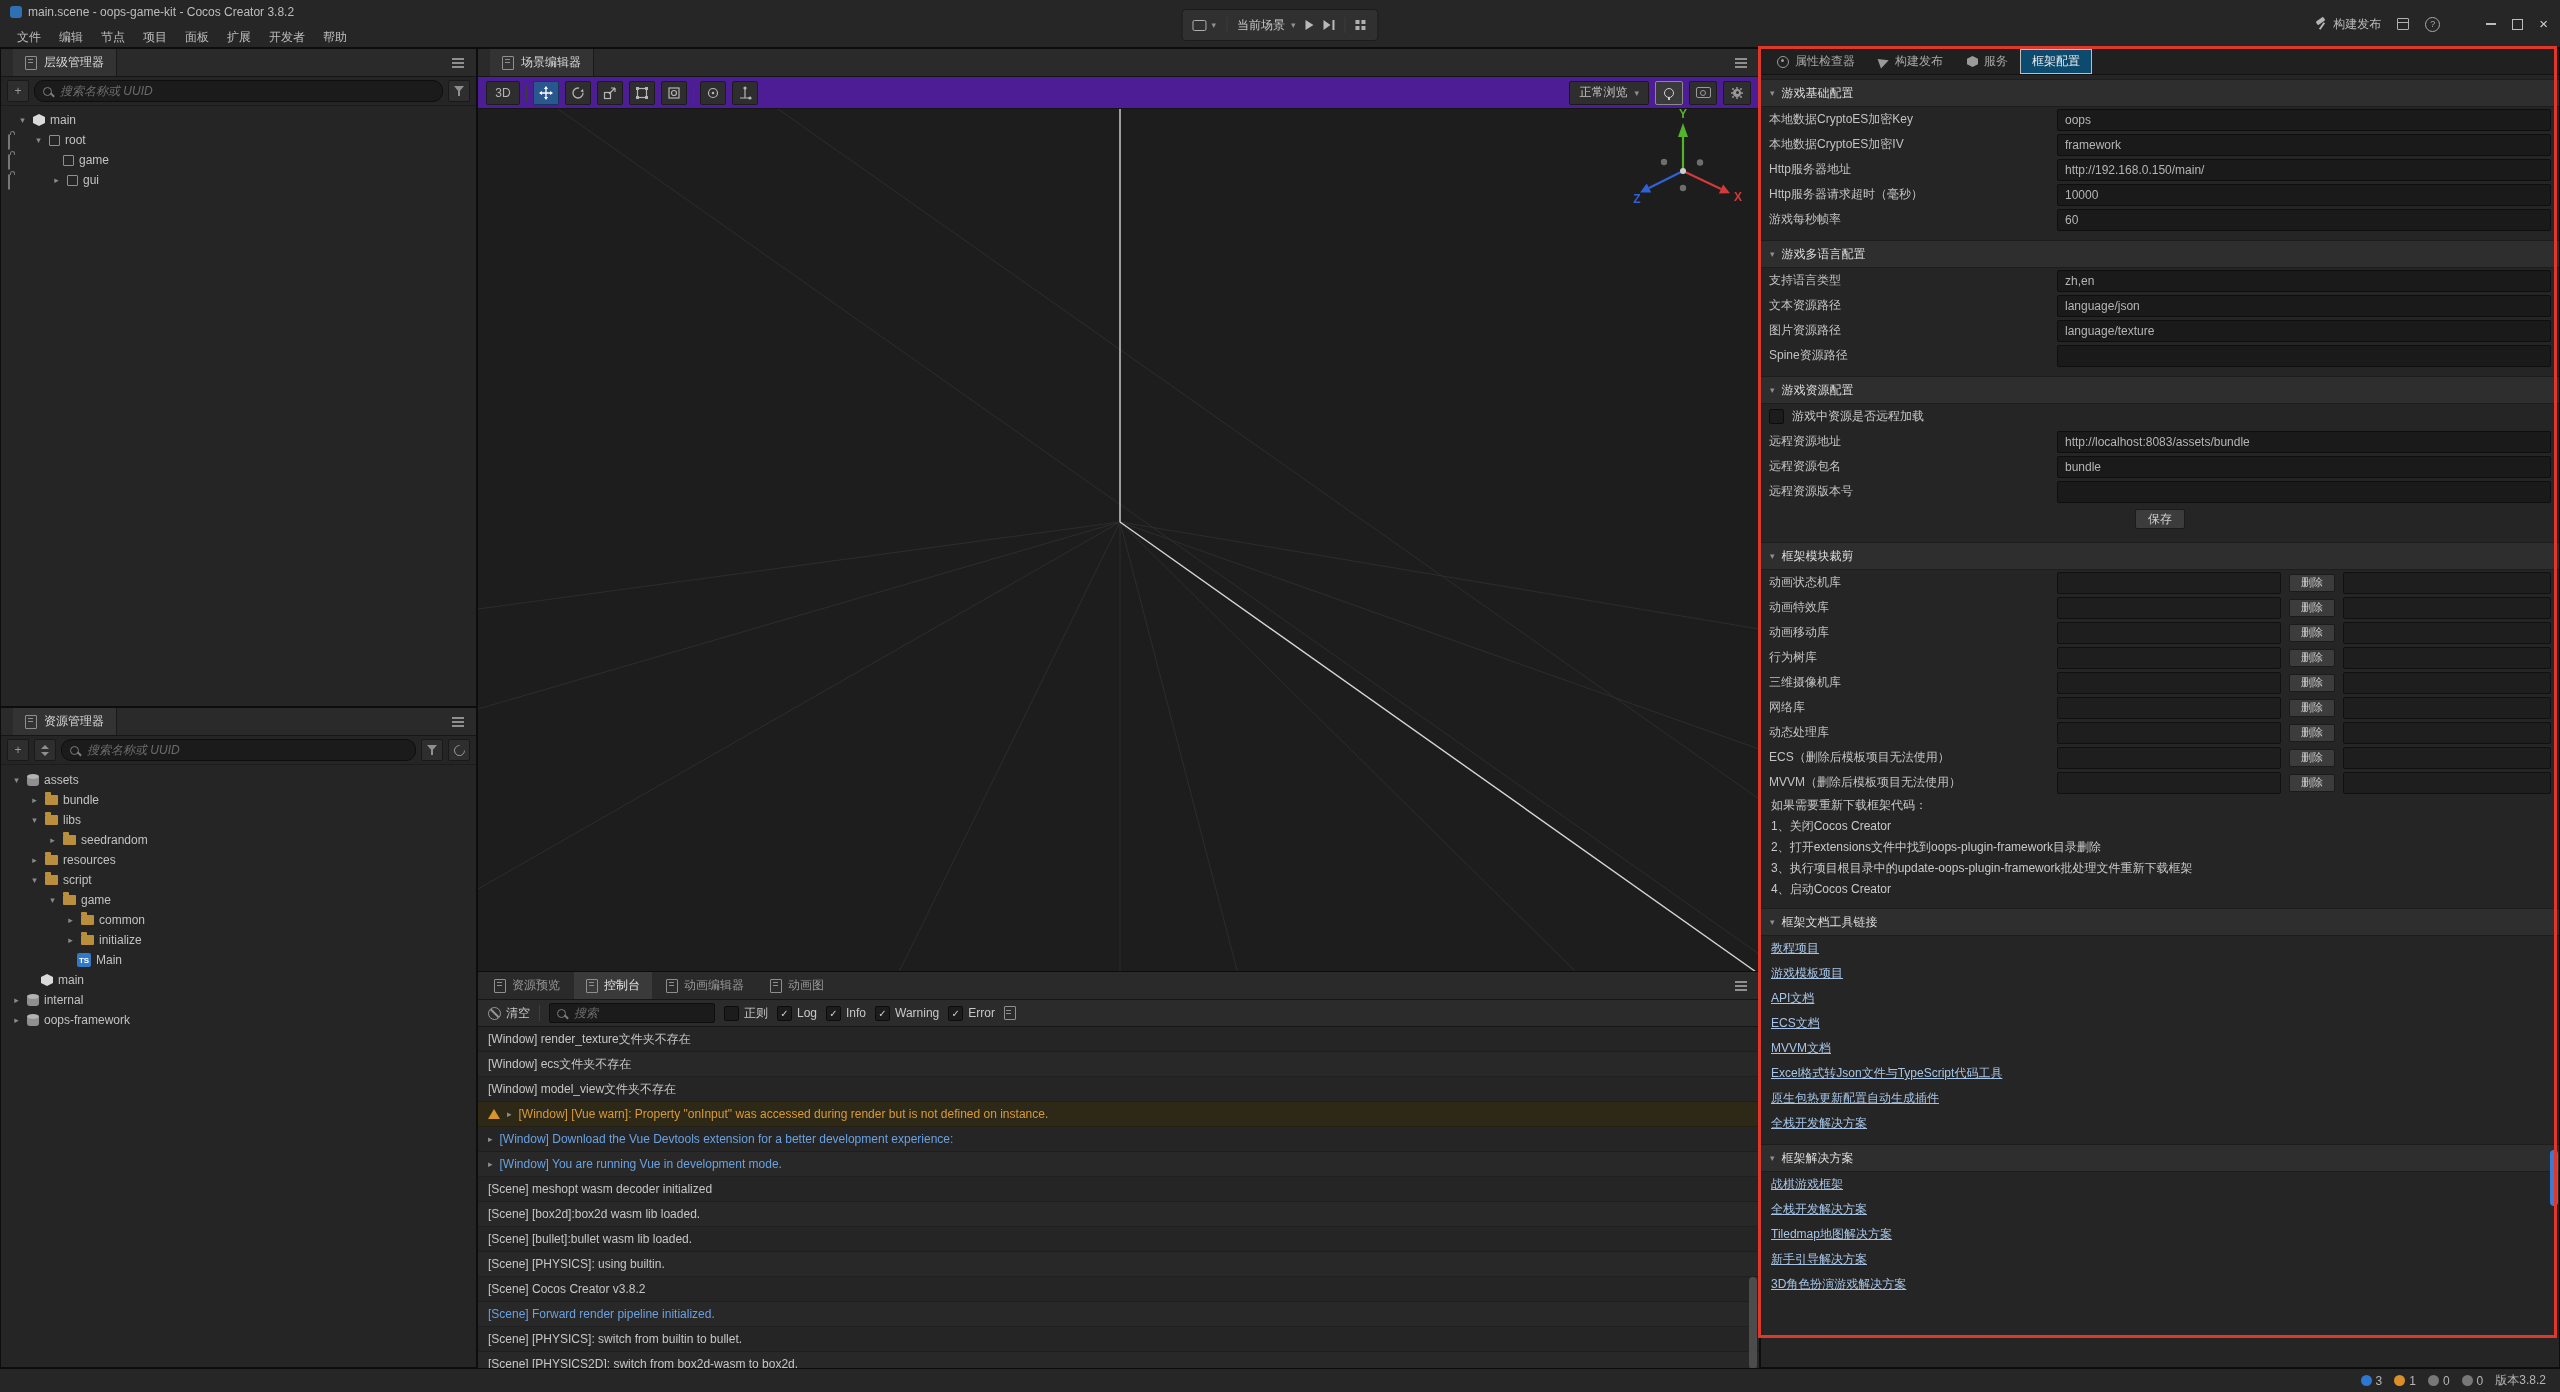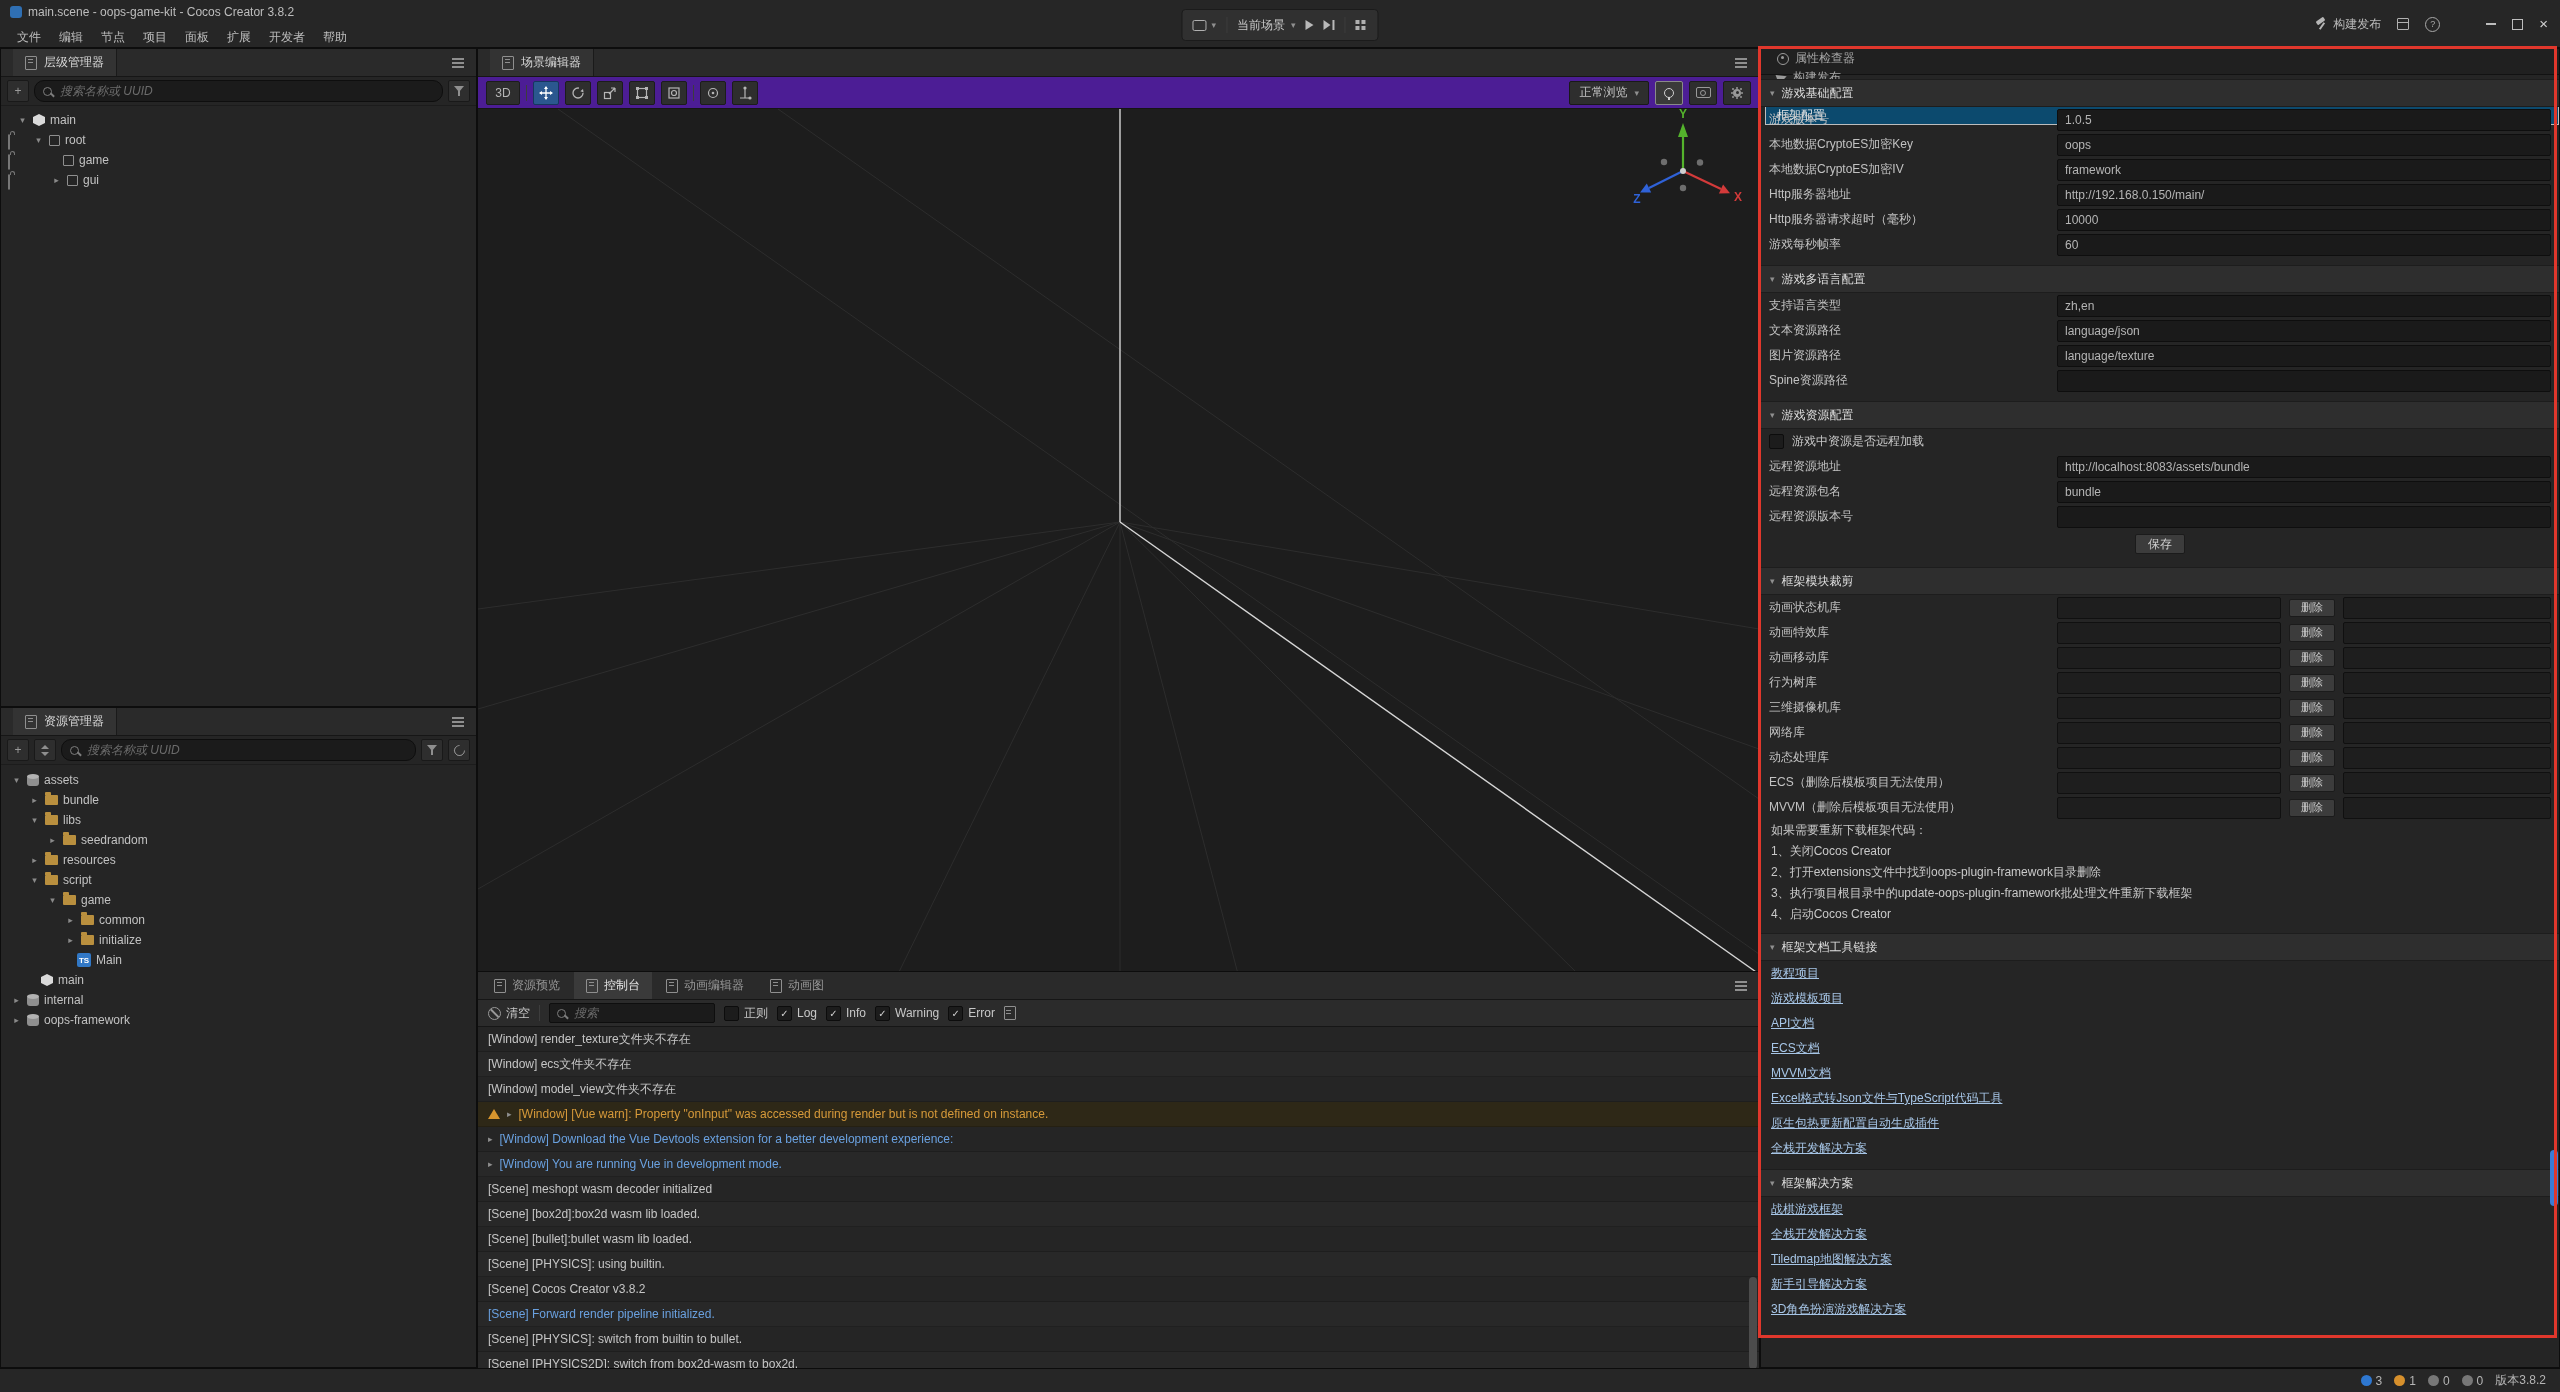--- a/index.html
+++ b/index.html
@@ -117,21 +117,21 @@
   .logrow{height:24px;display:flex;align-items:center;gap:7px;padding:0 10px;border-bottom:1px solid rgba(0,0,0,.18);}
   .logrow:nth-child(even){background:#282828;}
   .logrow.warnbg{background:#2e2817;}
   .t-log{color:#c6c6c6;}
   .t-info{color:#6aa1e0;}
   .t-warn{color:#d79a3a;}
   .expander{color:#8f8f8f;font-size:9px;flex:none;}
   .scrollthumb{position:absolute;width:8px;border-radius:4px;background:#4c4c4c;}
 
   
-  .itabs{height:25px;display:flex;align-items:stretch;background:#202020;border-bottom:1px solid #121212;padding-left:4px;gap:0;flex-direction:column;}
+  .itabs{height:25px;display:flex;align-items:stretch;background:#202020;border-bottom:1px solid #121212;padding-left:4px;gap:0;}
   .itab{display:flex;align-items:center;gap:6px;padding:0 11px;color:#a6a6a6;border:1px solid transparent;}
   .itab.active{background:#0c4a6e;border:1px solid #bdbdbd;color:#eaeaea;}
   .ibody{position:relative;height:1295px;overflow:hidden;padding-top:4px;}
   .sec{height:26px;display:flex;align-items:center;gap:7px;background:#2e2e2e;border-top:1px solid #1d1d1d;border-bottom:1px solid #1d1d1d;padding:0 9px;color:#dedede;margin-top:8px;}
   .sec:first-child{margin-top:0;}
   .frow{height:25px;display:flex;align-items:center;gap:8px;padding:0 8px;}
   .flabel{width:280px;flex:none;color:#c2c2c2;white-space:nowrap;overflow:hidden;}
   .inp{flex:1;height:20px;background:#1a1a1a;border:1px solid #0e0e0e;border-radius:2px;color:#b5b5b5;font-size:12px;font-family:inherit;padding:0 7px;outline:none;min-width:10px;}
   .btn{background:#3c3c3c;border:1px solid #1b1b1b;border-radius:2px;color:#cfcfcf;font-size:12px;font-family:inherit;height:20px;padding:0 12px;}
   .modseg{height:20px;background:#1e1e1e;border:1px solid #101010;border-radius:2px;flex:none;}
@@ -569,24 +569,20 @@
       </span>
     </div>
 
     <div class="ibody">
 
       <div class="sec">
         <span class="chev">▾</span>
         <span>游戏基础配置</span>
       </div>
       <div class="frow">
-        <span class="flabel">游戏版本号</span>
-        <input class="inp" type="text" value="1.0.5" style="">
-      </div>
-      <div class="frow">
         <span class="flabel">本地数据CryptoES加密Key</span>
         <input class="inp" type="text" value="oops" style="">
       </div>
       <div class="frow">
         <span class="flabel">本地数据CryptoES加密IV</span>
         <input class="inp" type="text" value="framework" style="">
       </div>
       <div class="frow">
         <span class="flabel">Http服务器地址</span>
         <input class="inp" type="text" value="http://192.168.0.150/main/" style="">

